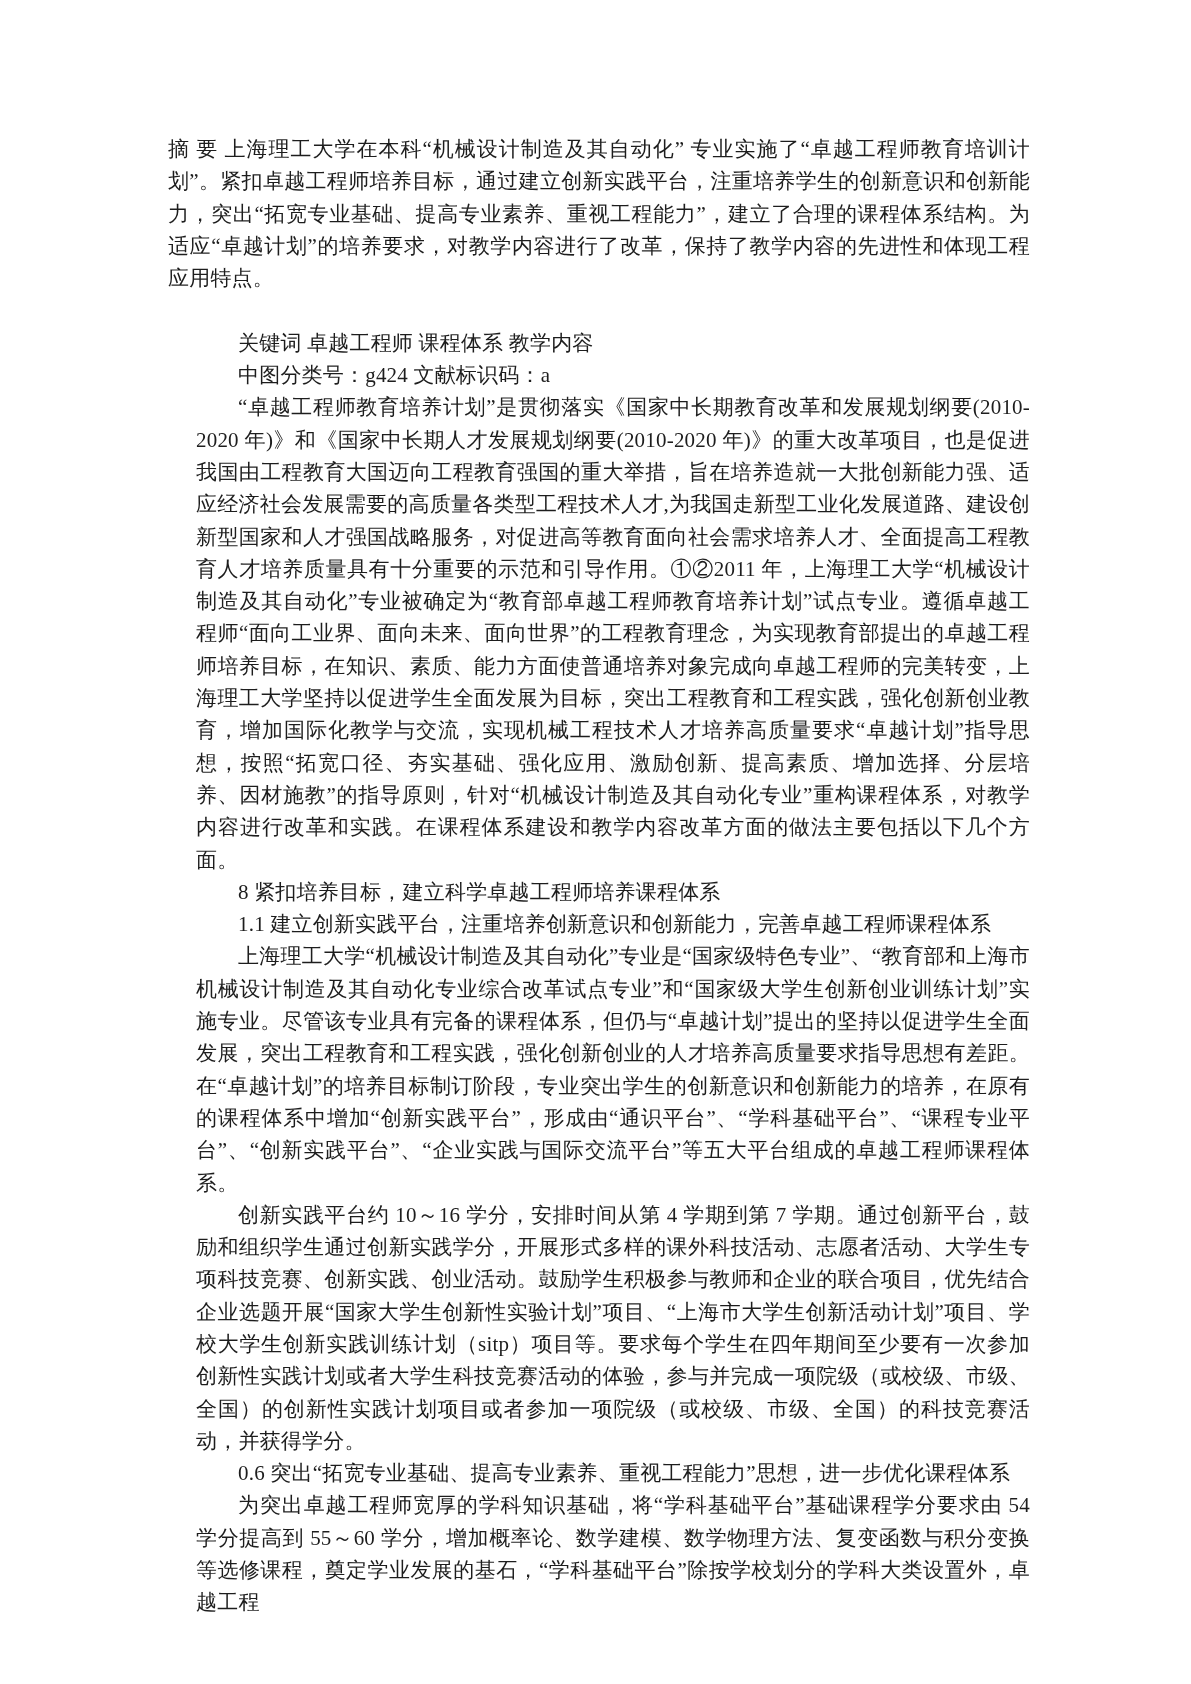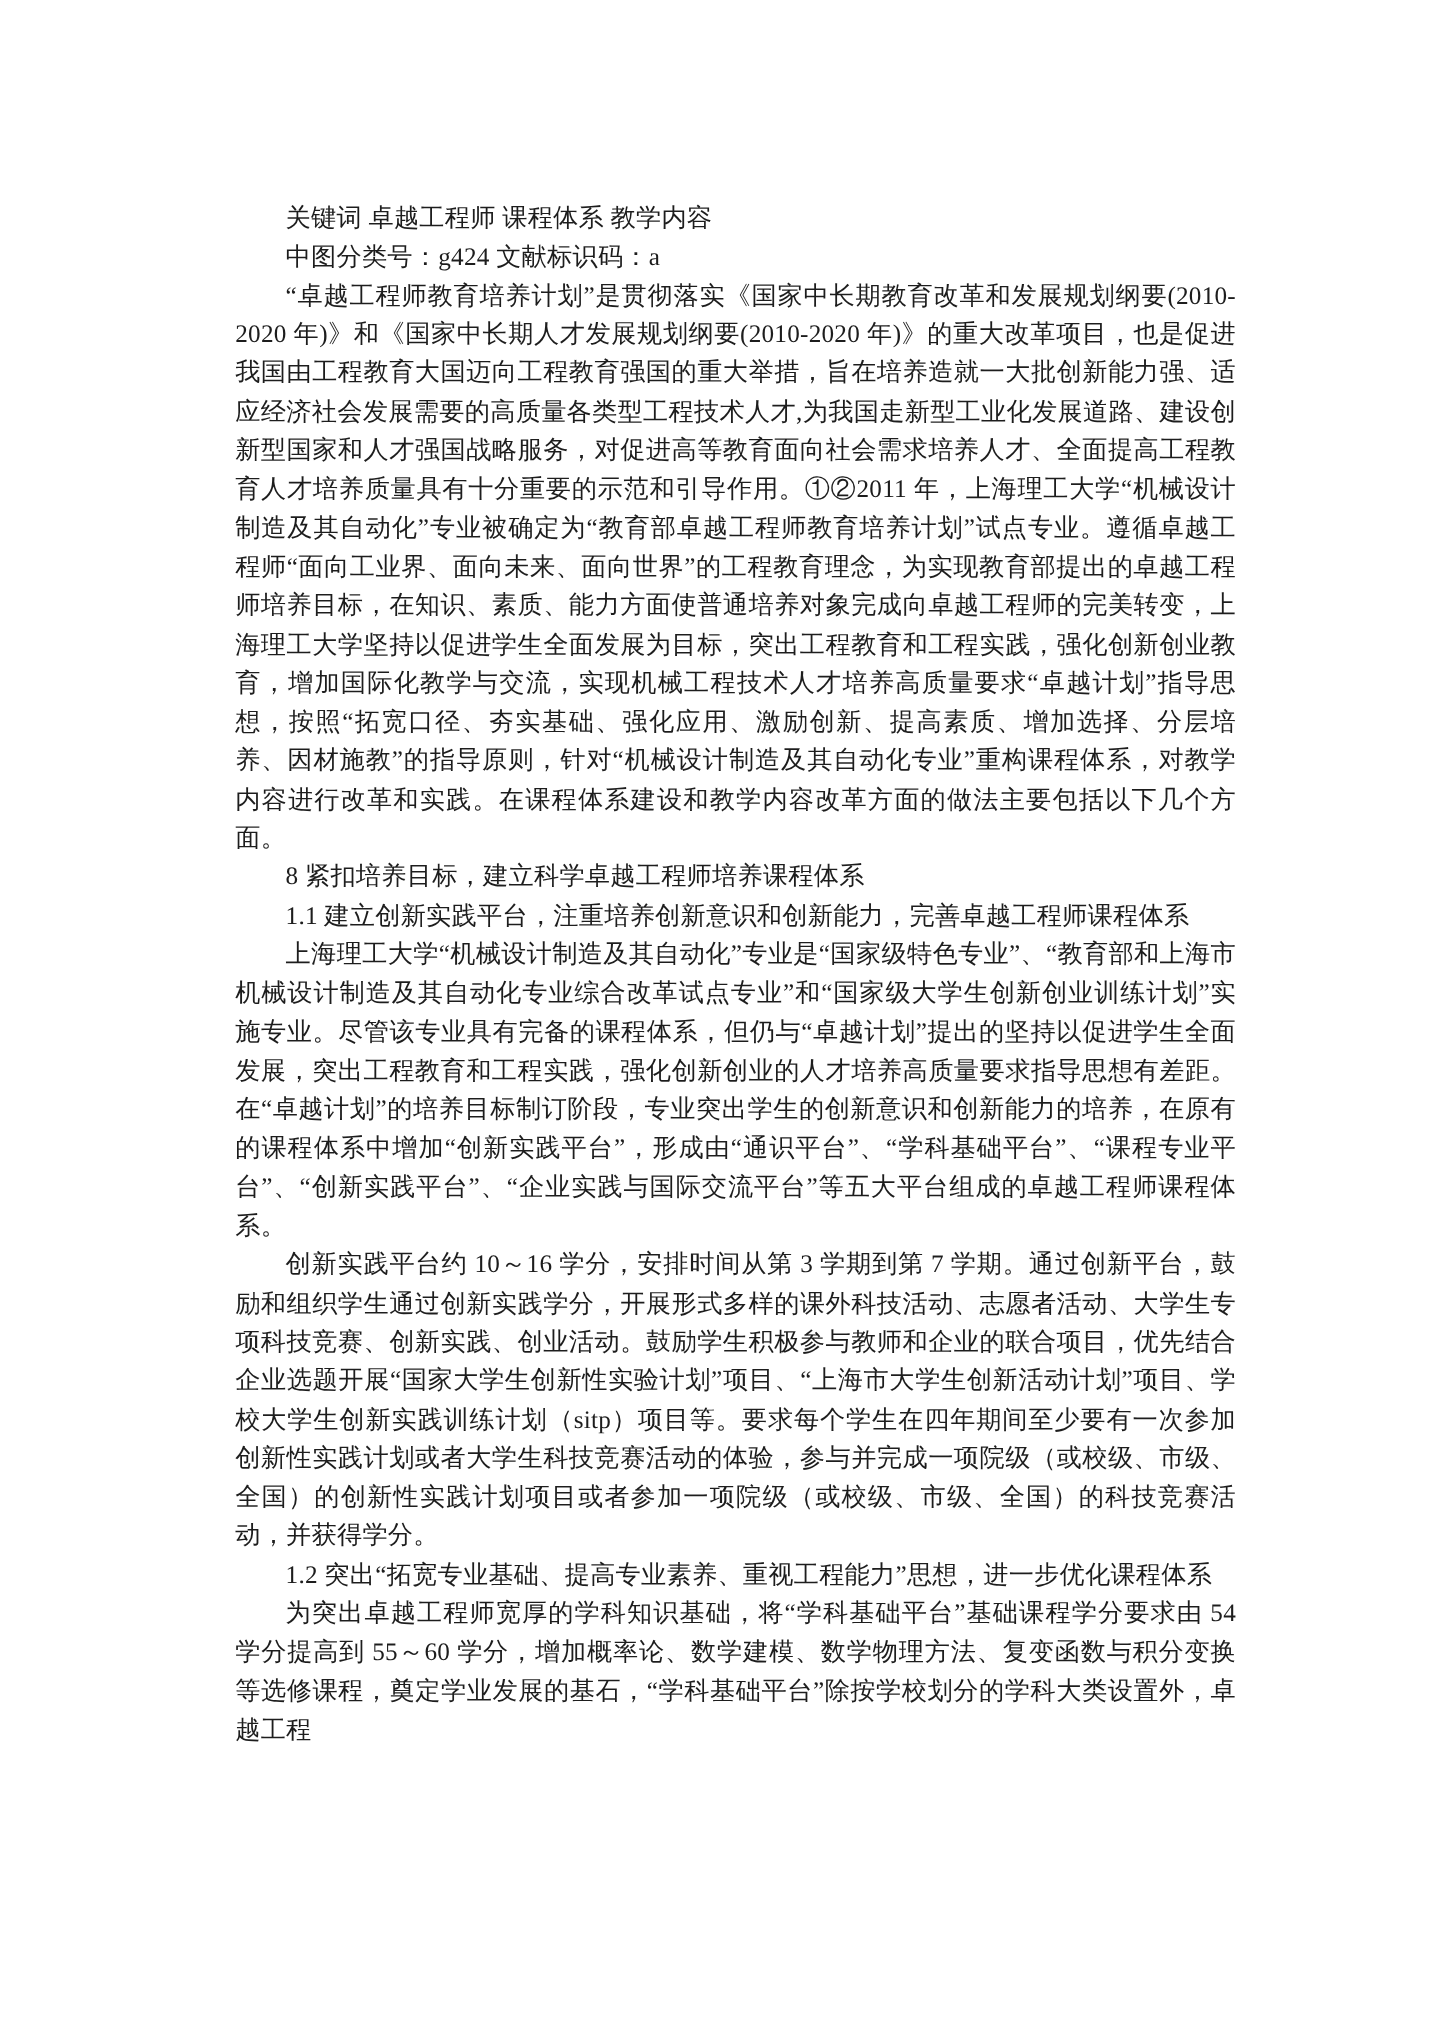--- a/index.html
+++ b/index.html
@@ -44,24 +44,25 @@
   .text-column p.spacer {
     height: 32.3px;
   }
 </style>
 </head>
 <body>
 
 <div class="page">
   <main class="text-column" style="color: rgb(29, 29, 29);">
 
+  <p class="">摘 要 上海理工大学在本科“机械设计制造及其自动化” 专业实施了“卓越工程师教育培训计划”。紧扣卓越工程师培养目标，通过建立创新实践平台，注重培养学生的创新意识和创新能力，突出“拓宽专业基础、提高专业素养、重视工程能力”，建立了合理的课程体系结构。为适应“卓越计划”的培养要求，对教学内容进行了改革，保持了教学内容的先进性和体现工程应用特点。</p>
       <p class=" spacer"></p>
       <p class="indent">关键词 卓越工程师 课程体系 教学内容</p>
       <p class="indent">中图分类号：g424 文献标识码：a</p>
       <p class="indent">“卓越工程师教育培养计划”是贯彻落实《国家中长期教育改革和发展规划纲要(2010-2020 年)》和《国家中长期人才发展规划纲要(2010-2020 年)》的重大改革项目，也是促进我国由工程教育大国迈向工程教育强国的重大举措，旨在培养造就一大批创新能力强、适应经济社会发展需要的高质量各类型工程技术人才,为我国走新型工业化发展道路、建设创新型国家和人才强国战略服务，对促进高等教育面向社会需求培养人才、全面提高工程教育人才培养质量具有十分重要的示范和引导作用。①②2011 年，上海理工大学“机械设计制造及其自动化”专业被确定为“教育部卓越工程师教育培养计划”试点专业。遵循卓越工程师“面向工业界、面向未来、面向世界”的工程教育理念，为实现教育部提出的卓越工程师培养目标，在知识、素质、能力方面使普通培养对象完成向卓越工程师的完美转变，上海理工大学坚持以促进学生全面发展为目标，突出工程教育和工程实践，强化创新创业教育，增加国际化教学与交流，实现机械工程技术人才培养高质量要求“卓越计划”指导思想，按照“拓宽口径、夯实基础、强化应用、激励创新、提高素质、增加选择、分层培养、因材施教”的指导原则，针对“机械设计制造及其自动化专业”重构课程体系，对教学内容进行改革和实践。在课程体系建设和教学内容改革方面的做法主要包括以下几个方面。</p>
       <p class="indent">8 紧扣培养目标，建立科学卓越工程师培养课程体系</p>
       <p class="indent">1.1 建立创新实践平台，注重培养创新意识和创新能力，完善卓越工程师课程体系</p>
       <p class="indent">上海理工大学“机械设计制造及其自动化”专业是“国家级特色专业”、“教育部和上海市机械设计制造及其自动化专业综合改革试点专业”和“国家级大学生创新创业训练计划”实施专业。尽管该专业具有完备的课程体系，但仍与“卓越计划”提出的坚持以促进学生全面发展，突出工程教育和工程实践，强化创新创业的人才培养高质量要求指导思想有差距。在“卓越计划”的培养目标制订阶段，专业突出学生的创新意识和创新能力的培养，在原有的课程体系中增加“创新实践平台”，形成由“通识平台”、“学科基础平台”、“课程专业平台”、“创新实践平台”、“企业实践与国际交流平台”等五大平台组成的卓越工程师课程体系。</p>
-      <p class="indent">创新实践平台约 10～16 学分，安排时间从第 3 学期到第 7 学期。通过创新平台，鼓励和组织学生通过创新实践学分，开展形式多样的课外科技活动、志愿者活动、大学生专项科技竞赛、创新实践、创业活动。鼓励学生积极参与教师和企业的联合项目，优先结合企业选题开展“国家大学生创新性实验计划”项目、“上海市大学生创新活动计划”项目、学校大学生创新实践训练计划（sitp）项目等。要求每个学生在四年期间至少要有一次参加创新性实践计划或者大学生科技竞赛活动的体验，参与并完成一项院级（或校级、市级、全国）的创新性实践计划项目或者参加一项院级（或校级、市级、全国）的科技竞赛活动，并获得学分。</p>
-      <p class="indent">1.2 突出“拓宽专业基础、提高专业素养、重视工程能力”思想，进一步优化课程体系</p>
+      <p class="indent">创新实践平台约 10～16 学分，安排时间从第 4 学期到第 7 学期。通过创新平台，鼓励和组织学生通过创新实践学分，开展形式多样的课外科技活动、志愿者活动、大学生专项科技竞赛、创新实践、创业活动。鼓励学生积极参与教师和企业的联合项目，优先结合企业选题开展“国家大学生创新性实验计划”项目、“上海市大学生创新活动计划”项目、学校大学生创新实践训练计划（sitp）项目等。要求每个学生在四年期间至少要有一次参加创新性实践计划或者大学生科技竞赛活动的体验，参与并完成一项院级（或校级、市级、全国）的创新性实践计划项目或者参加一项院级（或校级、市级、全国）的科技竞赛活动，并获得学分。</p>
+      <p class="indent">0.6 突出“拓宽专业基础、提高专业素养、重视工程能力”思想，进一步优化课程体系</p>
       <p class="indent">为突出卓越工程师宽厚的学科知识基础，将“学科基础平台”基础课程学分要求由 54 学分提高到 55～60 学分，增加概率论、数学建模、数学物理方法、复变函数与积分变换等选修课程，奠定学业发展的基石，“学科基础平台”除按学校划分的学科大类设置外，卓越工程</p>
     </main>
 </div>
 
 </body></html>

